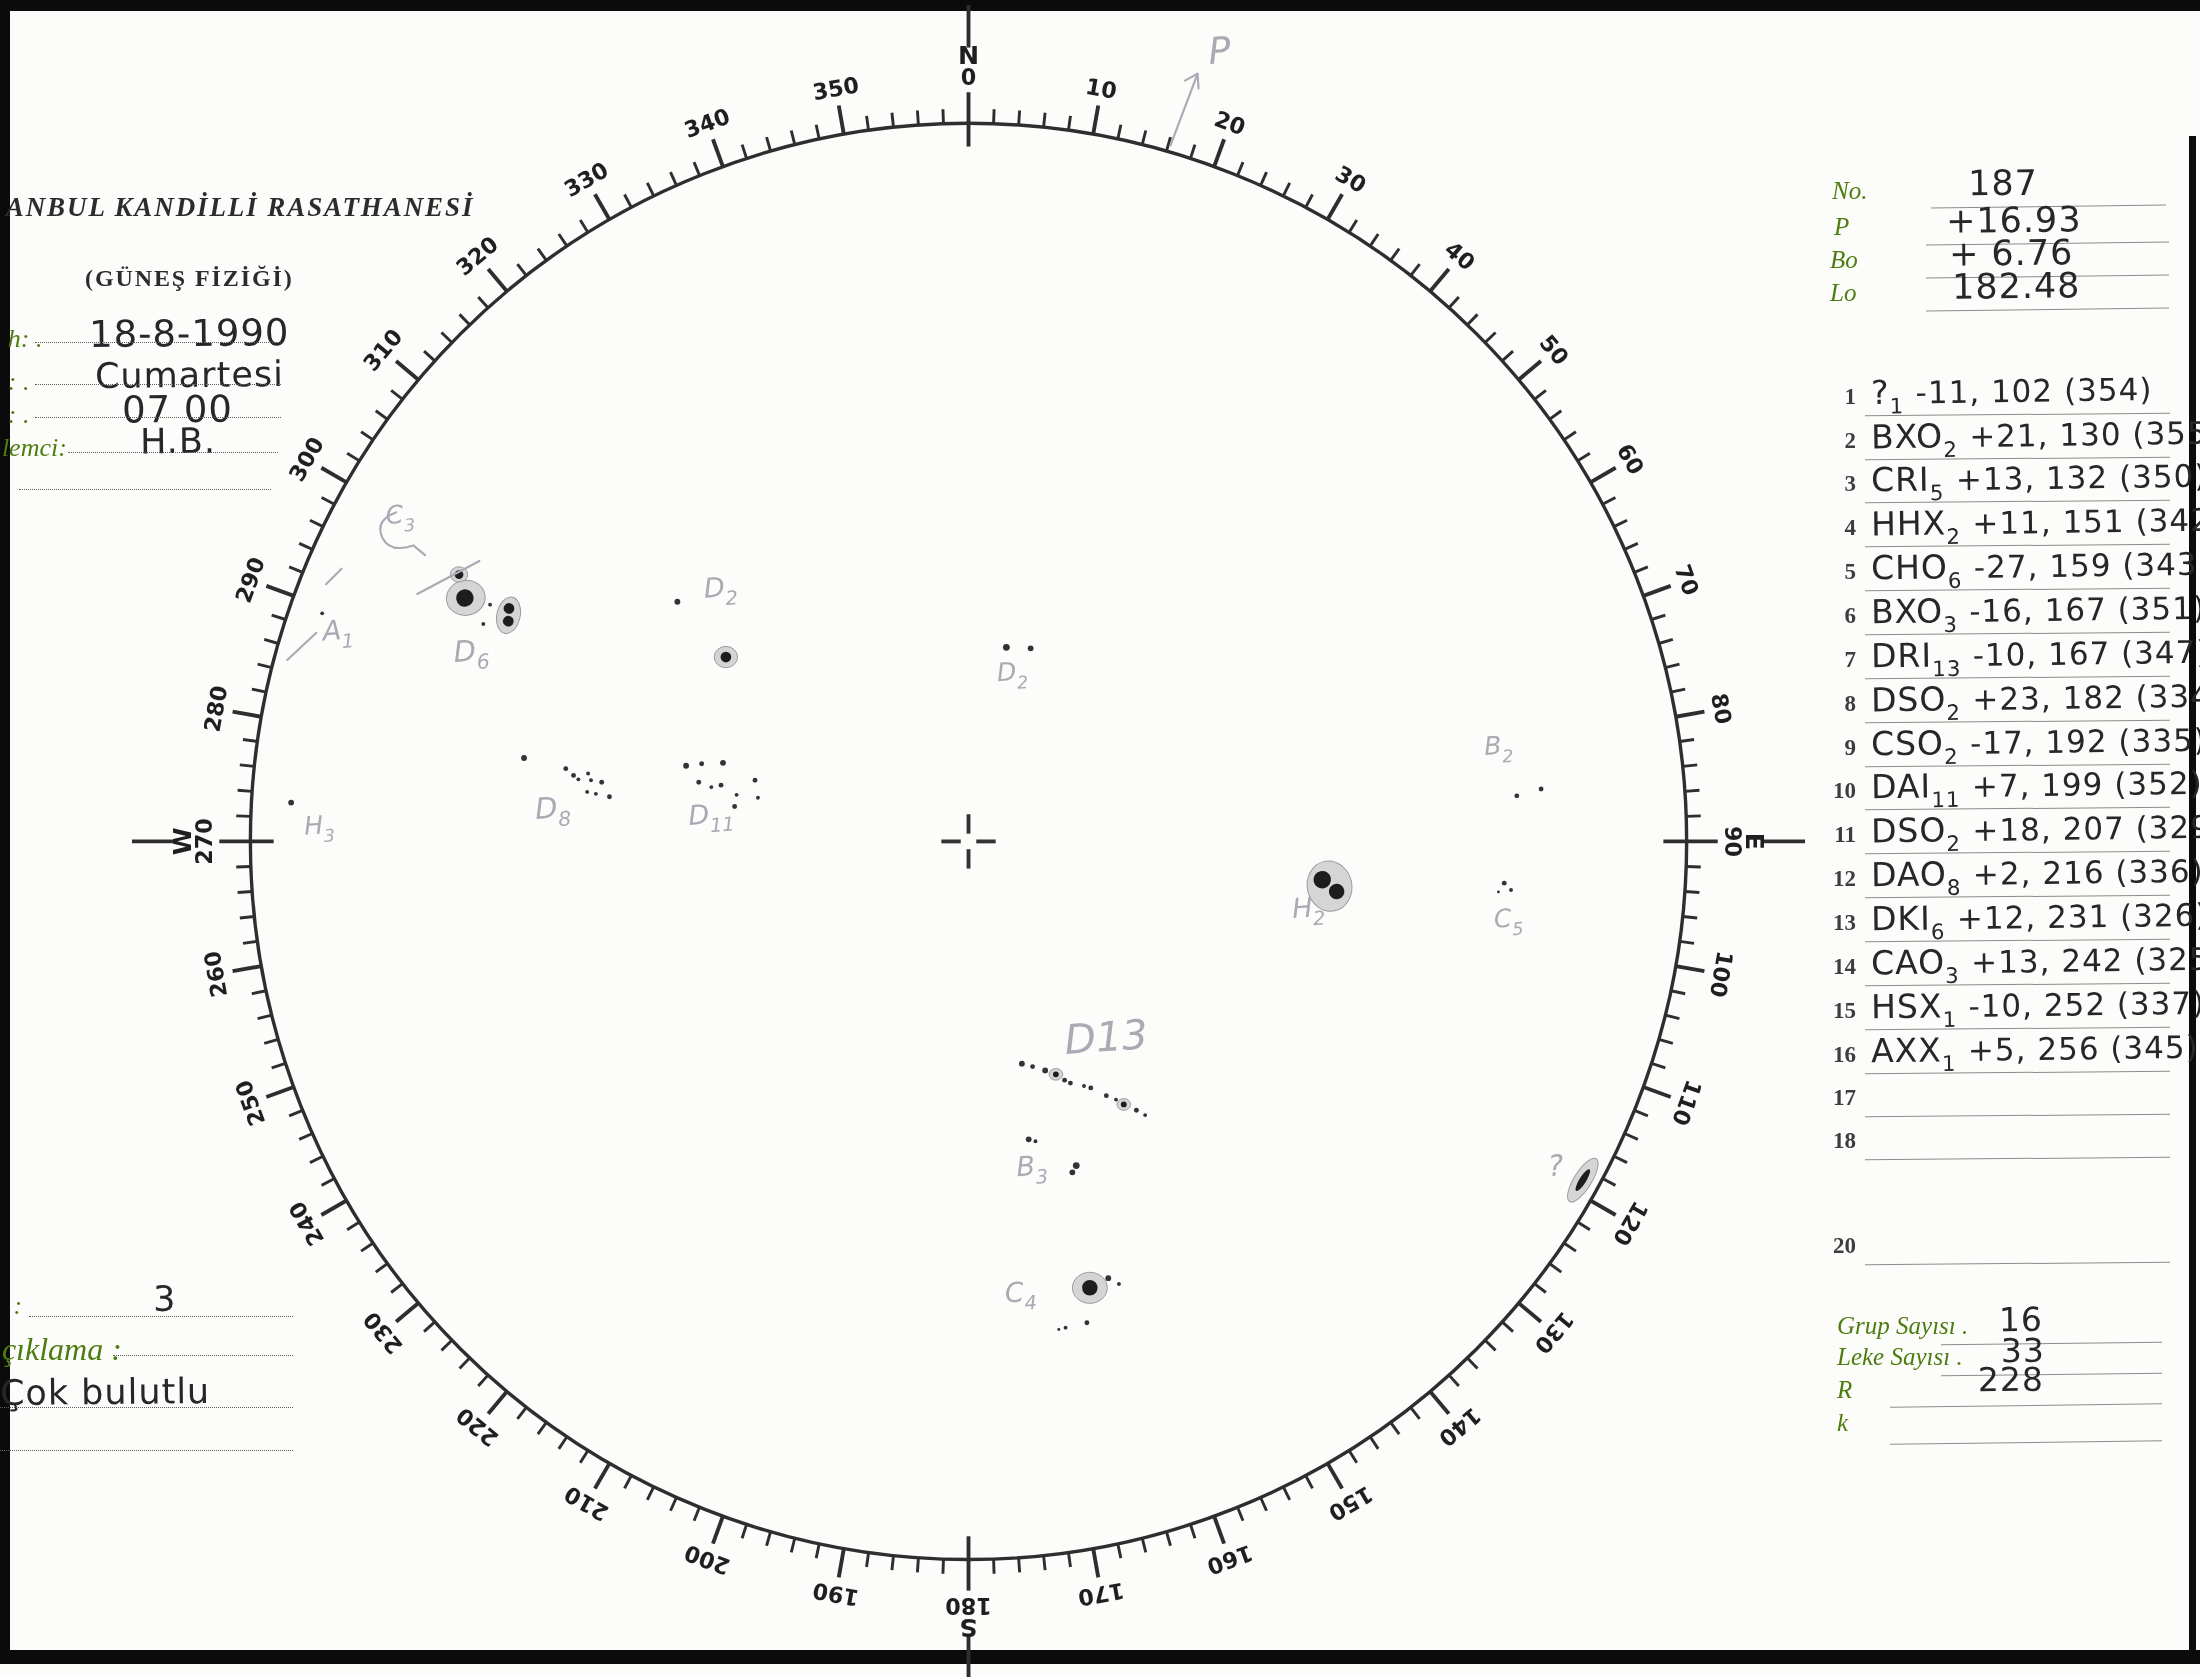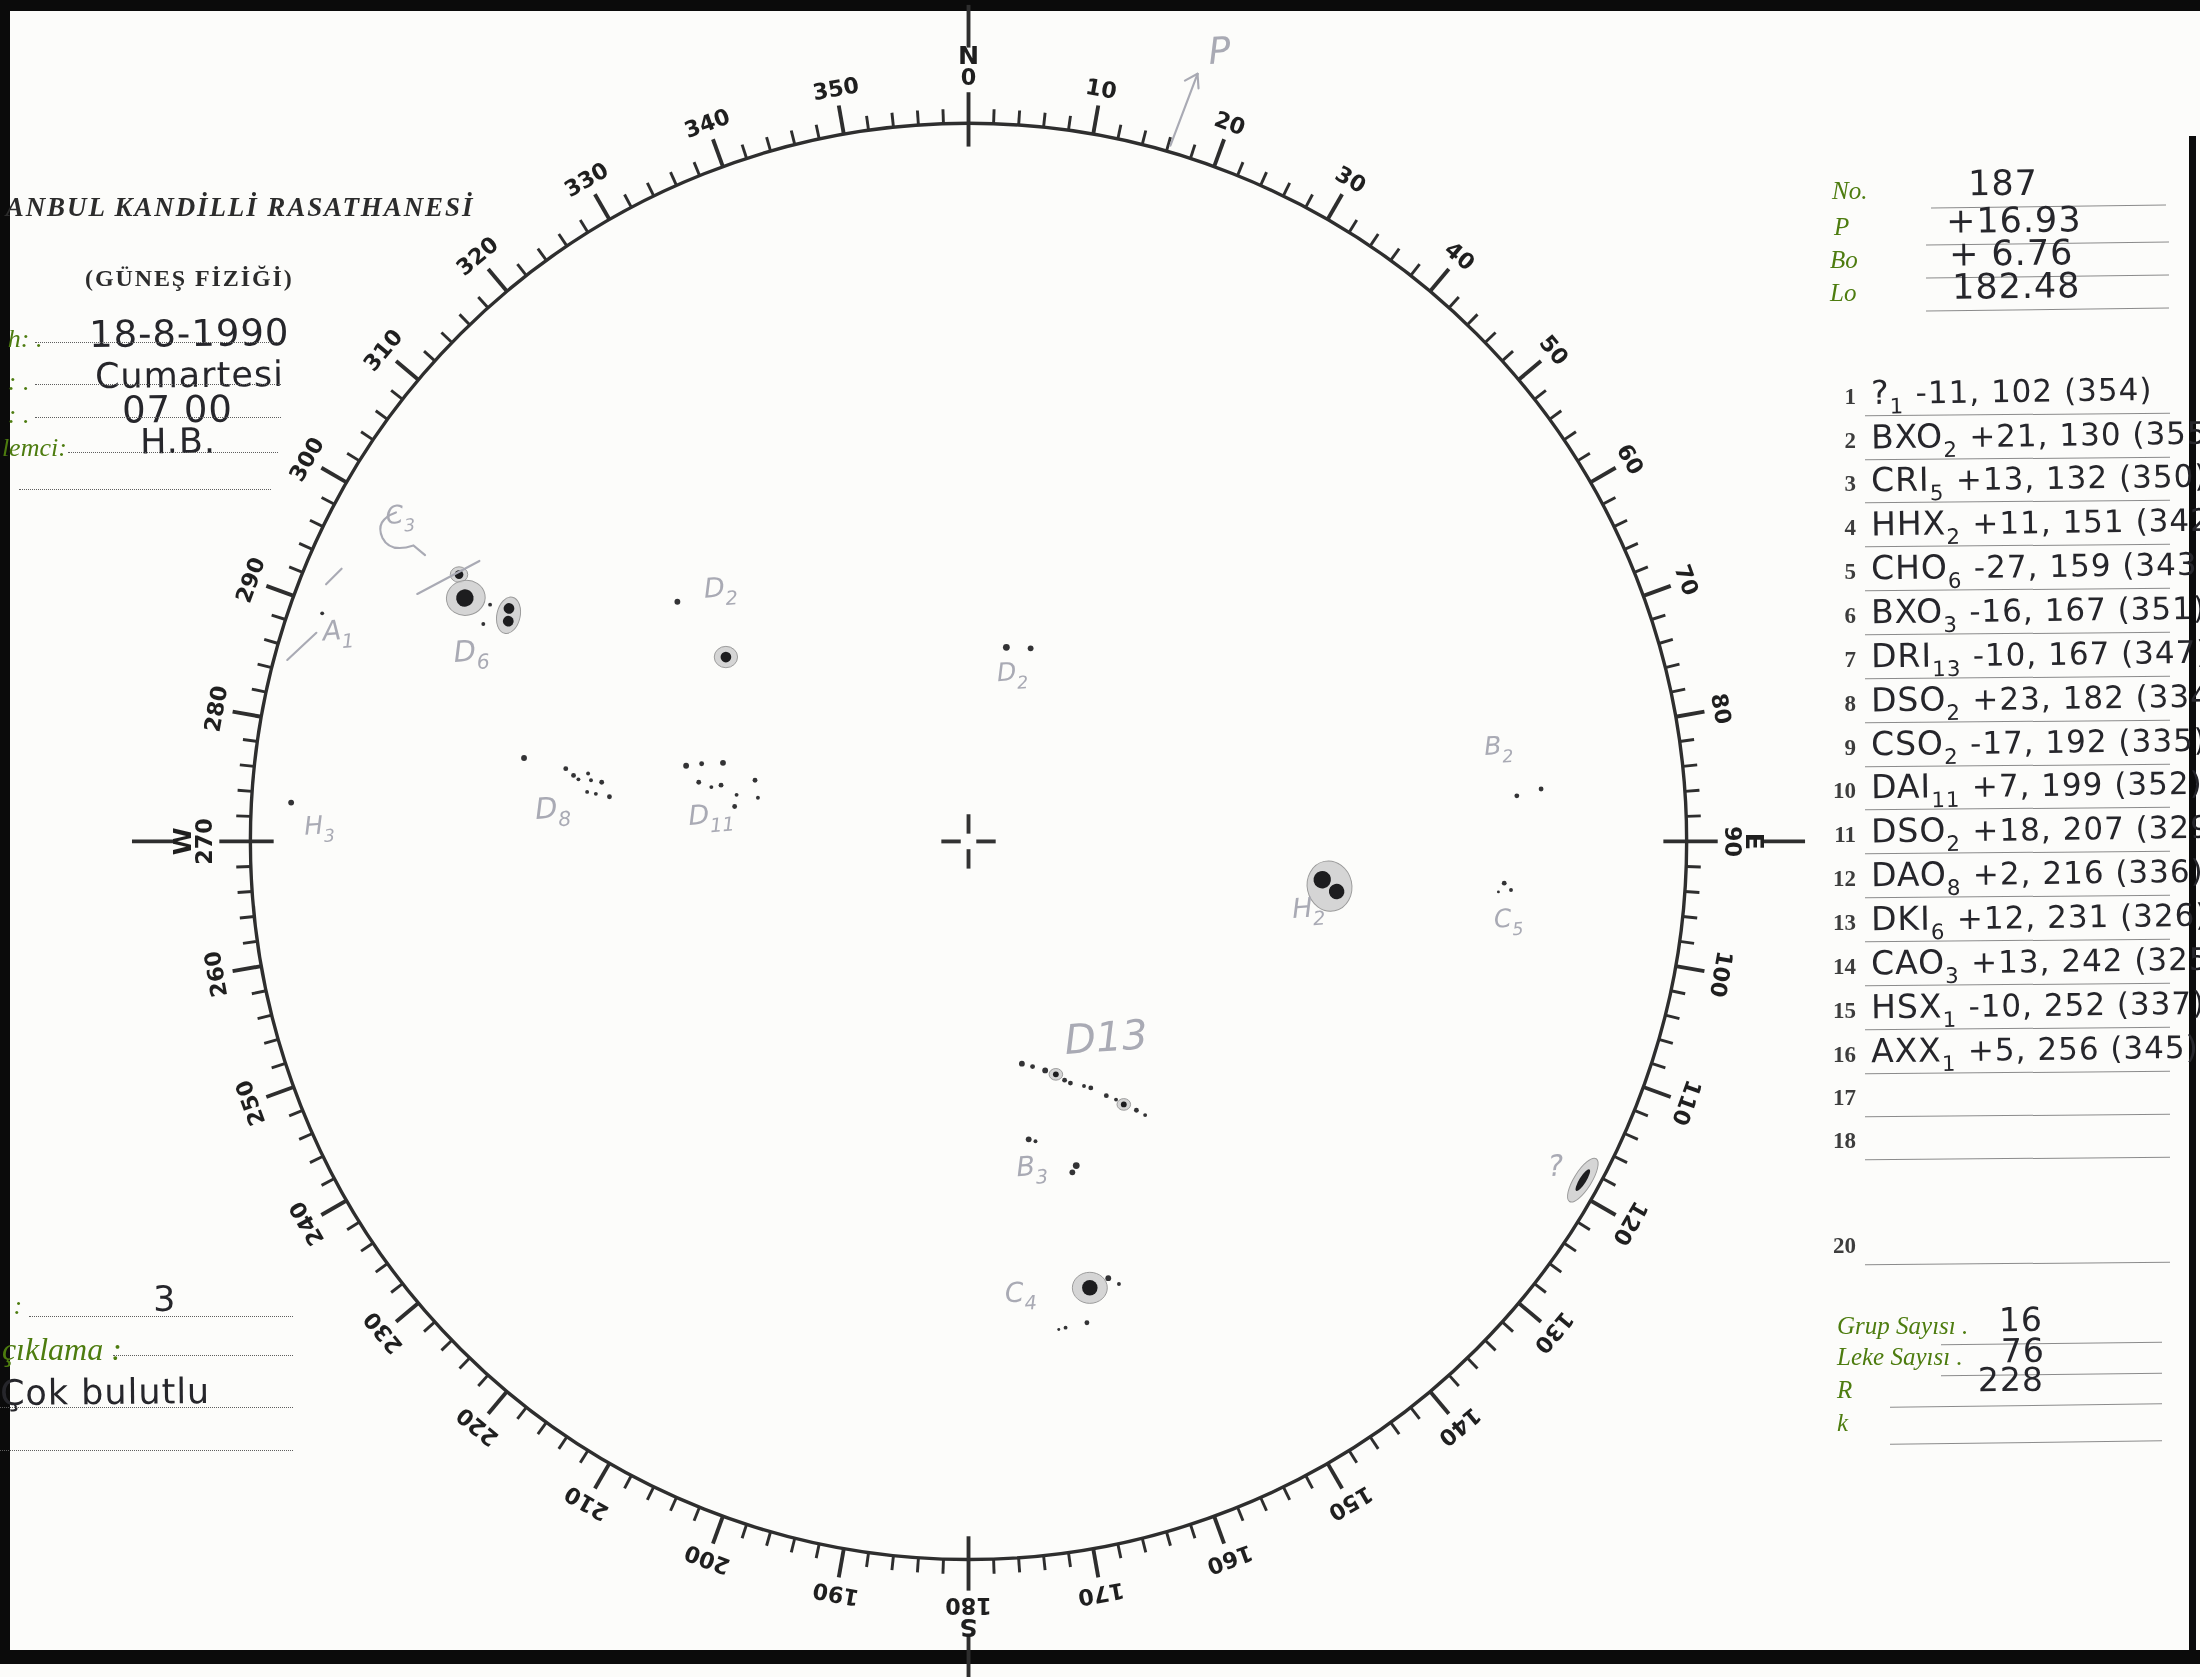--- a/index.html
+++ b/index.html
@@ -161,21 +161,21 @@
         <div class="gline"></div>
       </div>
     </div>
 
   <div>
     <div class="lbl" style="left:1837px;top:1312px;font-size:25px;">Grup Sayısı .</div>
     <div class="hand" style="left:1999px;top:1300px;font-size:33px;">16</div>
     <div class="uline" style="left:1941px;top:1343px;width:221px;"></div>
 
     <div class="lbl" style="left:1837px;top:1343px;font-size:25px;">Leke Sayısı .</div>
-    <div class="hand" style="left:2001px;top:1331px;font-size:33px;">76</div>
+    <div class="hand" style="left:2001px;top:1331px;font-size:33px;">33</div>
     <div class="uline" style="left:1941px;top:1374px;width:221px;"></div>
 
     <div class="lbl" style="left:1837px;top:1376px;font-size:25px;">R</div>
     <div class="hand" style="left:1978px;top:1360px;font-size:33px;">228</div>
     <div class="uline" style="left:1890px;top:1405px;width:272px;"></div>
 
     <div class="lbl" style="left:1837px;top:1409px;font-size:25px;">k</div>
     <div class="uline" style="left:1890px;top:1442px;width:272px;"></div>
   </div>
 

